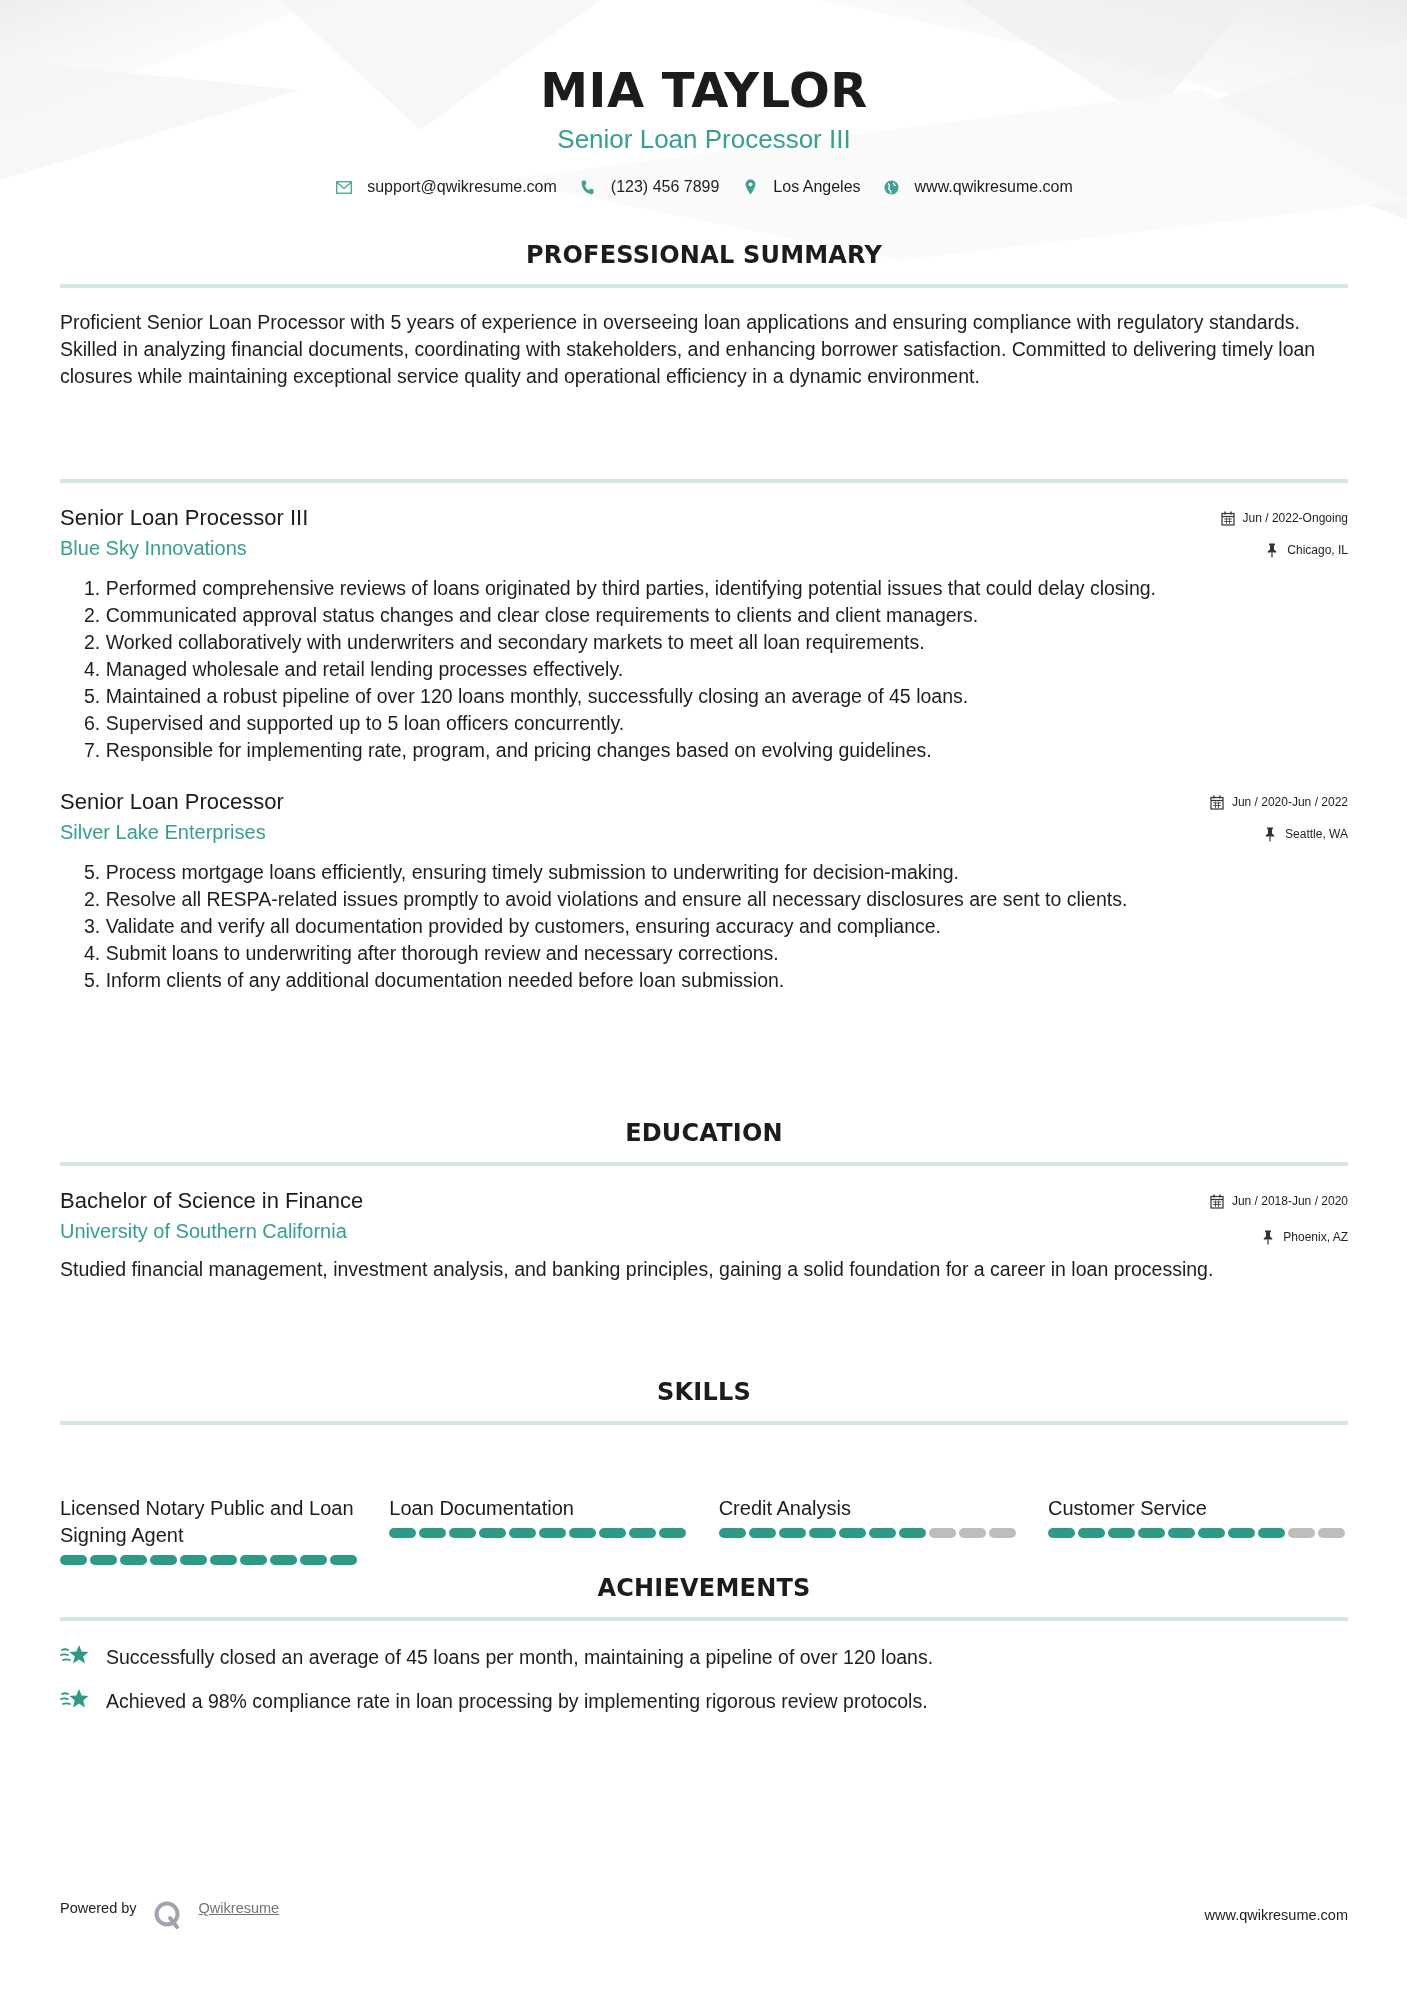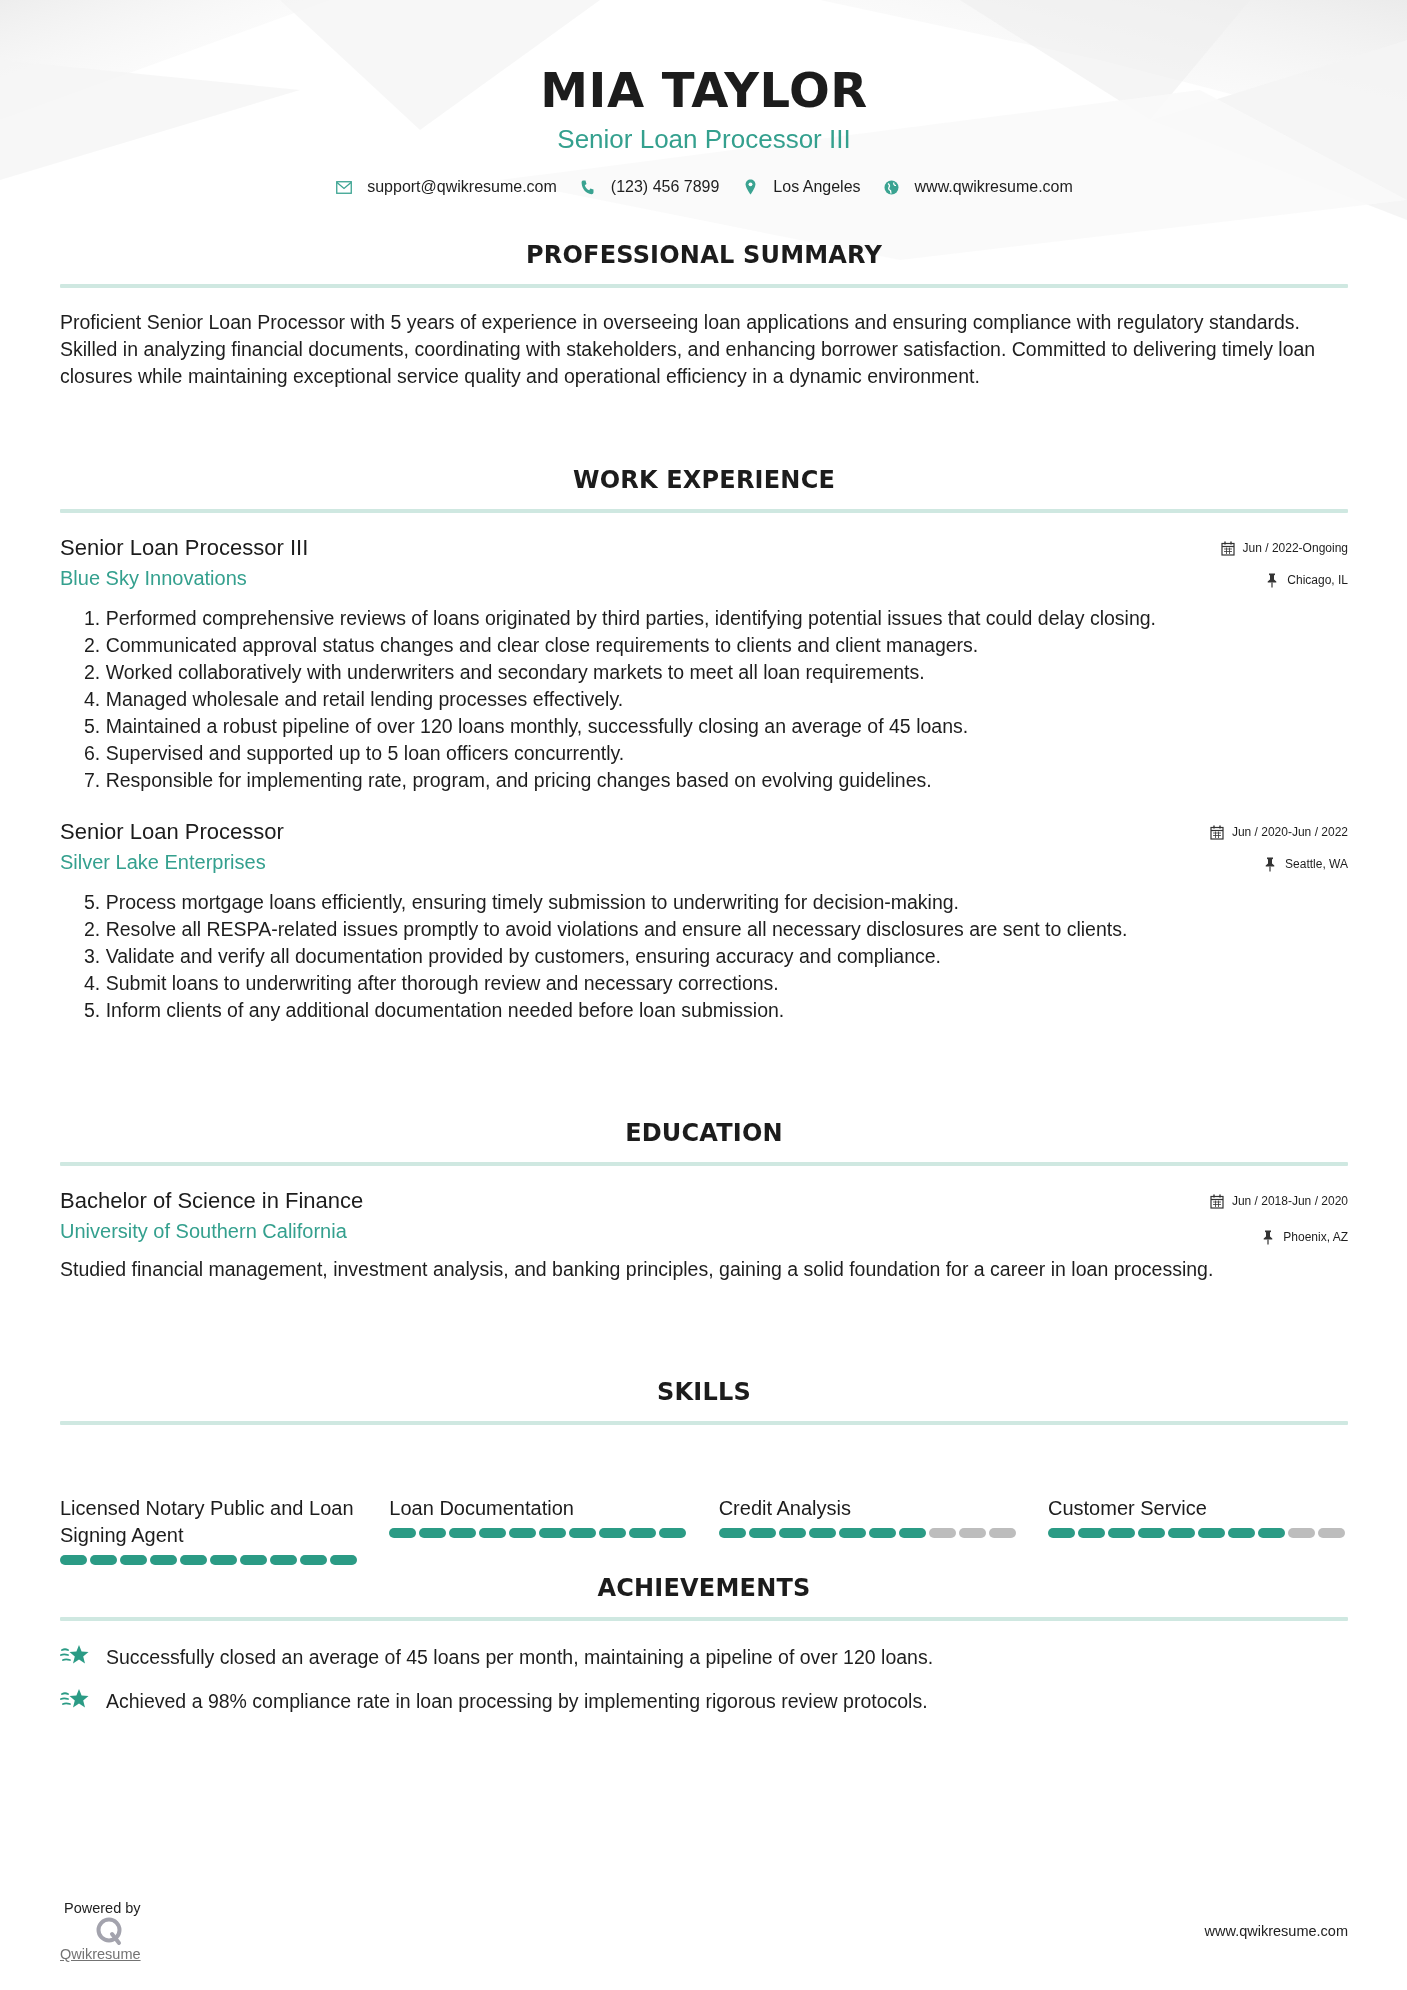--- a/index.html
+++ b/index.html
@@ -30,21 +30,21 @@
   .skill { width: 300px; }
   .skill-name { font-size: 20px; line-height: 27px; color: #1c1c1c; min-height: 27px; margin-top: 48px; }
   .skill-bar { display: flex; gap: 3px; margin-top: 6px; }
   .seg { width: 27px; height: 10px; border-radius: 6px; background: #bdbdbd; }
   .seg.on { background: #2b9b85; }
   .ach { display: flex; align-items: center; margin-top: 0; }
   .ach + .ach { margin-top: 16px; }
   .ach .star { width: 32px; height: 28px; margin-right: 14px; }
   .ach span.txt { font-size: 19.5px; line-height: 28px; }
   .footer { position: absolute; left: 60px; top: 1900px; width: 1288px; display: flex; justify-content: space-between; align-items: center; font-size: 14.5px; color: #222; }
-  .powered { display: flex; align-items: flex-end; flex-direction: column; }
+  .powered { display: flex; align-items: flex-start; }
   .powered .qlogo { width: 30px; height: 30px; margin: 0 16px 0 16px; }
   .powered a { color: #737373; text-decoration: underline; }
 </style>
 </head>
 <body>
 
 <svg class="bg-shapes" viewBox="0 0 1407 260" preserveAspectRatio="none">
   <defs>
     <linearGradient id="g1" x1="0" y1="0" x2="1" y2="1">
       <stop offset="0" stop-color="#e9e9e9"></stop>
@@ -109,21 +109,20 @@
     </div>
   </div>
 
   <div class="section" style="top:240px;">
     <div class="section-title">PROFESSIONAL SUMMARY</div>
     <div class="rule"></div>
     <p class="para" style="margin-top:21px;">Proficient Senior Loan Processor with 5 years of experience in overseeing loan applications and ensuring compliance with regulatory standards. Skilled in analyzing financial documents, coordinating with stakeholders, and enhancing borrower satisfaction. Committed to delivering timely loan closures while maintaining exceptional service quality and operational efficiency in a dynamic environment.</p>
   </div>
 
   <div class="section" style="top:465px;">
-    <div class="section-title">WORK EXPERIENCE</div>
     <div class="rule"></div>
 
     <div style="margin-top:20px;">
       <div class="entry-head">
         <div>
           <div class="entry-title">Senior Loan Processor III</div>
           <div class="entry-sub">Blue Sky Innovations</div>
         </div>
         <div class="meta">
           <div class="meta-line">

